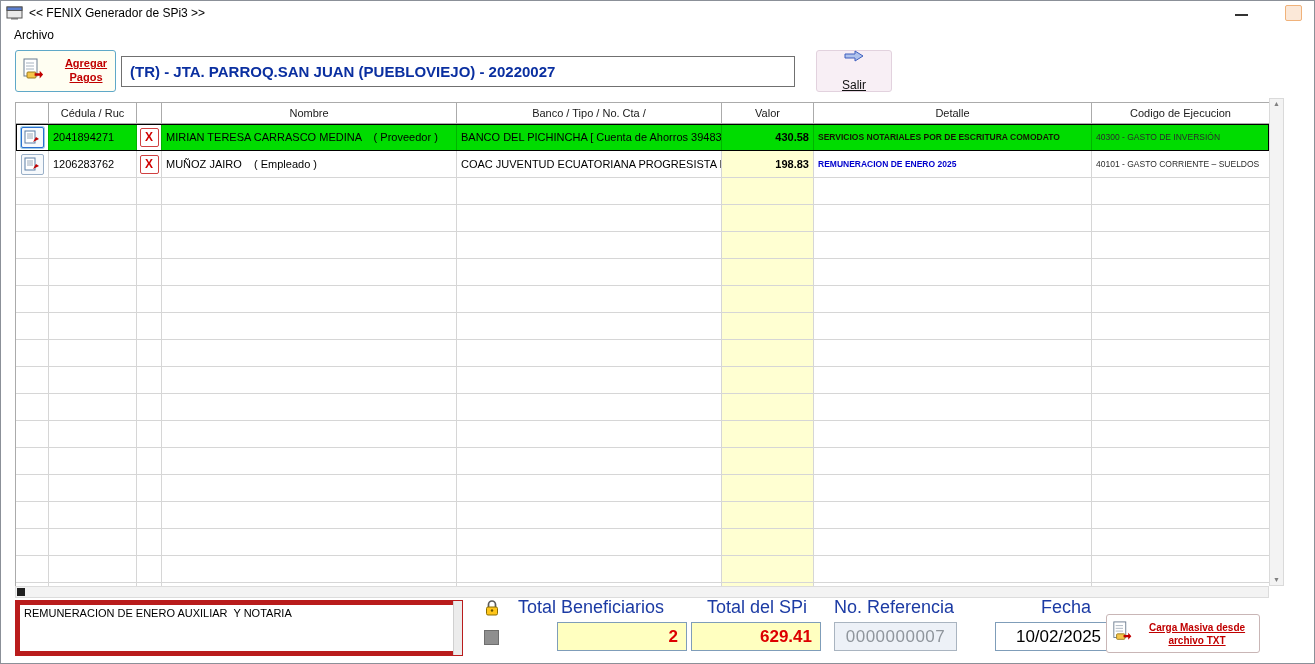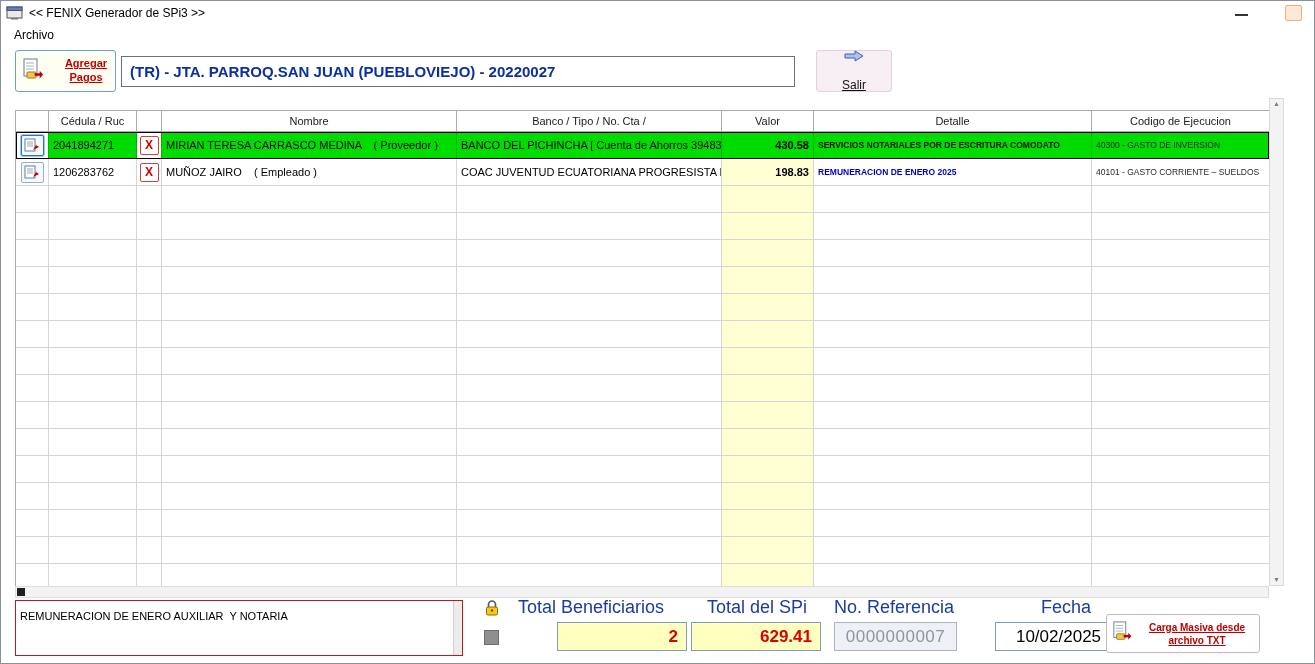--- a/index.html
+++ b/index.html
@@ -16,21 +16,21 @@
   .menubar{position:absolute;left:0;top:24px;right:0;height:20px;display:flex;align-items:center;padding-left:9px;background:#fff;}
   .menu-item{font-size:12px;color:#000;cursor:pointer;padding:2px 4px;}
   
   #btn-agregar{position:absolute;left:14px;top:49px;width:101px;height:42px;background:#FFFEF2;border:1px solid #5FA8C8;border-radius:3px;display:flex;align-items:center;gap:15px;padding:2px 5px;cursor:pointer;}
   .btxt{color:#C00000;font-weight:bold;font-size:11px;text-decoration:underline;line-height:1.25;text-align:center;flex:1;}
   .btxt span{display:block;}
   #entity{position:absolute;left:120px;top:55px;width:674px;height:31px;border:1px solid #707070;font-family:"Liberation Sans",sans-serif;font-size:15px;font-weight:bold;color:#0A2FA0;padding:0 8px;background:#fff;}
   #btn-salir{position:absolute;left:815px;top:49px;width:76px;height:42px;background:#F8EFF5;border:1px solid #E2D2DE;border-radius:3px;display:flex;flex-direction:column;align-items:center;justify-content:center;gap:13px;cursor:pointer;}
   .salir-txt{font-size:12px;color:#111;text-decoration:underline;font-family:"Liberation Sans",sans-serif;}
   
-  #grid{position:absolute;left:14px;top:109px;width:1254px;}
+  #grid{position:absolute;left:14px;top:101px;width:1254px;}
   .ghead,.grow{display:grid;grid-template-columns:33px 88px 25px 295px 265px 92px 278px 178px;}
   .ghead{height:22px;border-top:1px solid #ABABAB;border-left:1px solid #ABABAB;}
   .hc{border-right:1px solid #ABABAB;border-bottom:1px solid #ABABAB;background:#fff;display:flex;align-items:center;justify-content:center;font-size:11px;color:#1a1a1a;overflow:hidden;white-space:nowrap;}
   .gbody{height:466px;overflow:hidden;border-left:1px solid #ABABAB;background:#fff;}
   .grow{height:27px;}
   .gc{border-right:1px solid #D6D6D6;border-bottom:1px solid #D6D6D6;font-size:11px;color:#000;display:flex;align-items:center;padding:0 4px;overflow:hidden;white-space:pre;background:#fff;}
   .c-icon{justify-content:center;padding:0 2px;}
   .c-x{justify-content:center;padding:0 2px;}
   .c-val{justify-content:flex-end;font-weight:bold;background:#FFFFD2;}
   .c-det{font-size:8.5px;font-weight:bold;}
@@ -40,21 +40,21 @@
   .grow.sel .gc.c-icon,.grow.sel .gc.c-x{background:#fff;}
   .rowbtn{width:23px;height:21px;border:1px solid #9AB0C8;background:#F6F9FC;border-radius:2px;display:flex;align-items:center;justify-content:center;padding:0;cursor:pointer;}
   .sel .rowbtn{border:1px solid #2A6FD0;box-shadow:0 0 0 1px #9CCCE8;}
   .xbtn{width:19px;height:19px;border:1px solid #D04040;background:#fff;color:#D00000;font-weight:bold;font-size:12px;line-height:1;border-radius:2px;display:flex;align-items:center;justify-content:center;padding:0;cursor:pointer;font-family:"Liberation Sans",sans-serif;}
   
   #vscroll{position:absolute;left:1268px;top:97px;width:15px;height:488px;background:#F3F3F3;border:1px solid #DADADA;display:flex;flex-direction:column;justify-content:space-between;align-items:center;cursor:pointer;}
   .varrow{font-size:7px;color:#808080;line-height:10px;}
   #hscroll{position:absolute;left:14px;top:585px;width:1254px;height:12px;background:#F3F3F3;border:1px solid #DCDCDC;cursor:pointer;}
   #hthumb{position:absolute;left:1px;top:1px;width:8px;height:8px;background:#1f1f1f;}
   
-  #memo{position:absolute;left:14px;top:599px;width:448px;height:56px;border:1px solid #b91c1c;font-family:"Liberation Sans",sans-serif;font-size:11px;padding:9px 4px;resize:none;background:#fff;overflow:hidden;}
+  #memo{position:absolute;left:14px;top:599px;width:448px;height:56px;border:5px solid #b91c1c;font-family:"Liberation Sans",sans-serif;font-size:11px;padding:2px 4px;resize:none;background:#fff;overflow:hidden;}
   #memo-strip{position:absolute;left:452px;top:600px;width:9px;height:54px;background:#ECECEC;border-left:1px solid #D0D0D0;}
   #lock{position:absolute;left:483px;top:598px;width:16px;height:17px;cursor:pointer;}
   #graysq{position:absolute;left:483px;top:629px;width:15px;height:15px;background:#8F8F8F;border:1px solid #6E6E6E;}
   .flabel{position:absolute;font-size:18px;color:#1C3BA4;white-space:nowrap;}
   .valbox{position:absolute;top:621px;height:29px;border:1px solid #7F9DB9;display:flex;align-items:center;font-size:17px;font-family:"Liberation Sans",sans-serif;}
   #tb-box{left:556px;width:130px;background:#FFFFC0;color:#DD0000;justify-content:flex-end;padding-right:8px;font-weight:bold;}
   #spi-box{left:690px;width:130px;background:#FFFFC0;color:#DD0000;justify-content:flex-end;padding-right:8px;font-weight:bold;}
   #ref-box{left:833px;width:123px;background:#EDF1F7;color:#8F959C;text-align:center;letter-spacing:0.5px;border:1px solid #A9B4C0;padding:0;}
   #fecha-box{left:994px;width:127px;background:#fff;color:#000;text-align:center;padding:8px;}
   input.valbox{display:block;line-height:27px;}

